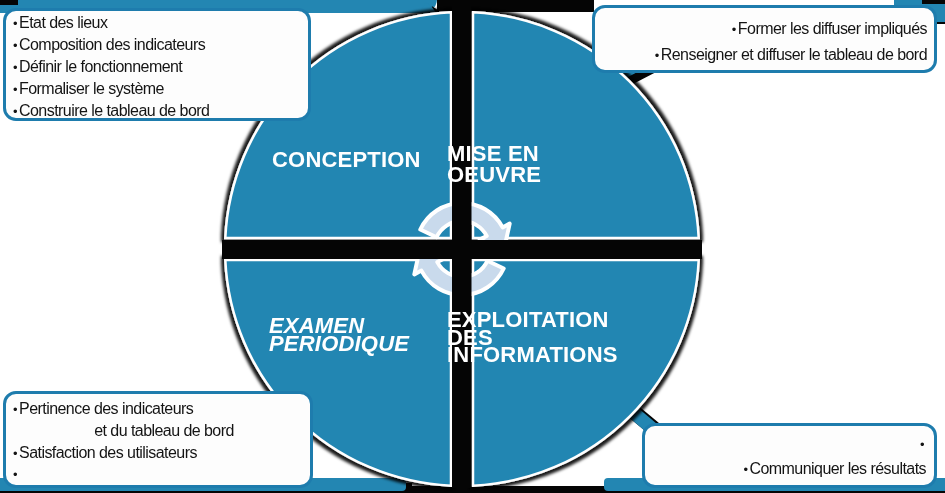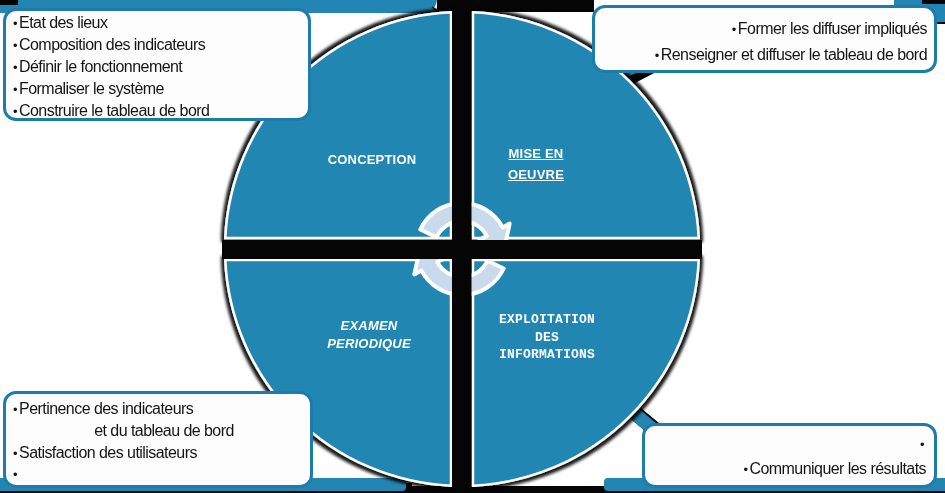--- a/index.html
+++ b/index.html
@@ -11,22 +11,22 @@
   
   .blue{fill:var(--circle-blue,#2386B2);}
   .black{fill:var(--shadow-black,#000);}
   .blueline{stroke:var(--circle-blue,#2386B2);fill:none;}
   .blackline{stroke:var(--shadow-black,#000);fill:none;}
   .qshape{fill:var(--circle-blue,#2386B2);stroke:#fff;stroke-width:2.5;}
   .arrowshape{fill:var(--arrow-fill,#C9DAEC);stroke:#fff;stroke-width:4;stroke-linejoin:round;}
 
   
   .qlabel{
-    position:absolute;width:200px;text-align:center;color:var(--label-white,#fff);
-    font-weight:bold;font-size:13px;letter-spacing:0.2px;line-height:17.5px;
+    position:absolute;width:200px;color:var(--label-white,#fff);
+    font-weight:bold;font-size:22px;letter-spacing:0.2px;line-height:17.5px;
   }
   .qlabel.two{line-height:21px;}
 
   
   .box{
     position:absolute;box-sizing:border-box;background:#fdfdfd;
     border:3px solid var(--box-border,#1E7CAD);border-radius:13px;
     color:var(--text-dark,#141414);font-size:16px;letter-spacing:-0.55px;
     line-height:21px;
   }
@@ -101,23 +101,23 @@
       <path class="arrowshape" d="M 503.7,268.5 A 46,46 0 0 1 421.4,270.6 L 414.3,274.4 L 419.9,248.7 L 444.3,258.4 L 437.3,262.1 A 28,28 0 0 0 487.4,260.8 Z"></path>
     </g>
 
     <g>
       <rect x="452" y="6" width="19.5" height="482" class="black"></rect>
       <rect x="222" y="240" width="480" height="19" class="black"></rect>
     </g>
   </svg>
 
   <div class="qlabel" style="left:272px;top:151px;">CONCEPTION</div>
-  <div class="qlabel two" style="left:436px;top:143px;text-decoration:underline;">MISE EN<br>OEUVRE</div>
+  <div class="qlabel two" style="left:447px;top:143px;">MISE EN<br>OEUVRE</div>
   <div class="qlabel" style="left:269px;top:317px;font-style:italic;">EXAMEN<br>PERIODIQUE</div>
-  <div class="qlabel" style="left:447px;top:311px;font-family:Liberation Mono, monospace;">EXPLOITATION<br>DES<br>INFORMATIONS</div>
+  <div class="qlabel" style="left:447px;top:311px;">EXPLOITATION<br>DES<br>INFORMATIONS</div>
 
   <div class="box" id="box-tl">
       <div class="b-line">
         <span class="bullet">•</span>
         <span>Etat des lieux</span>
       </div>
       <div class="b-line">
         <span class="bullet">•</span>
         <span>Composition des indicateurs</span>
       </div>

